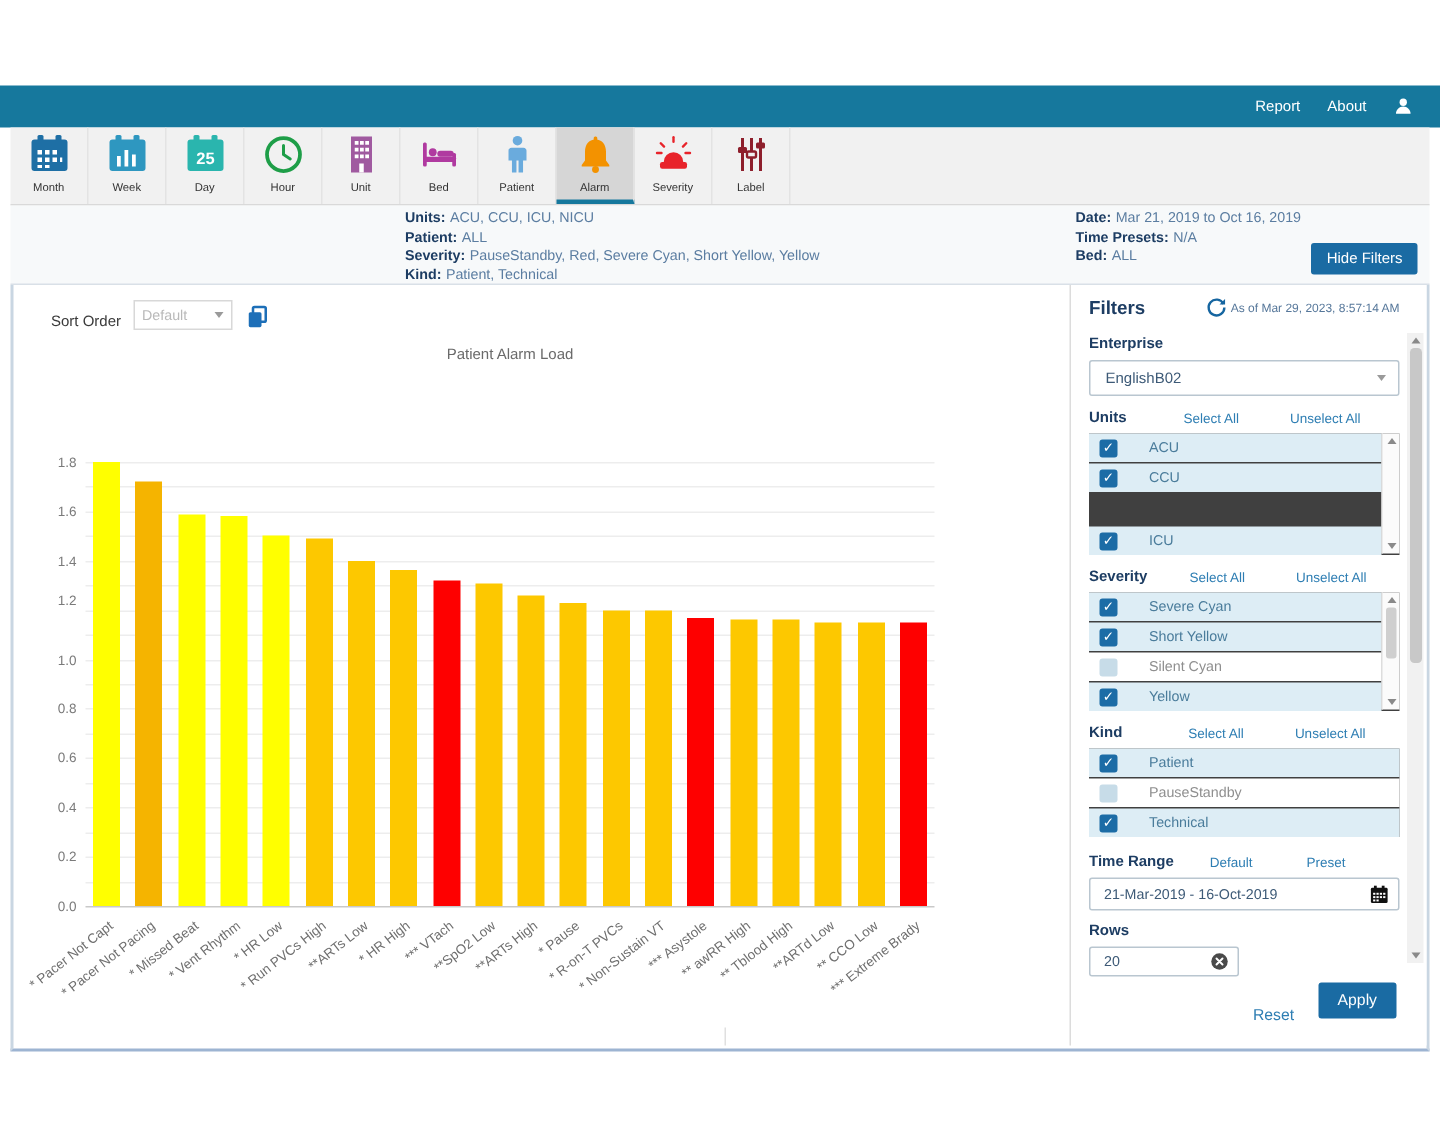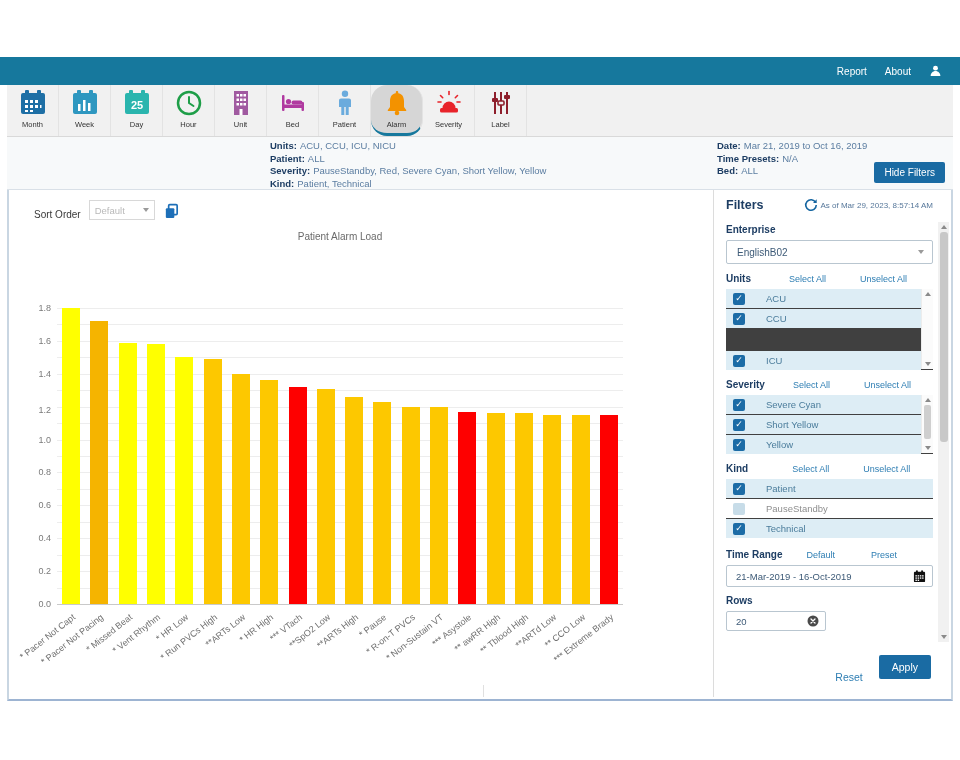--- a/index.html
+++ b/index.html
@@ -185,21 +185,21 @@
         </svg>
       <span class="tlabel">Bed</span>
     </div>
     <div class="tool-cell" style="color: rgb(106, 171, 221);">
       <svg viewBox="0 0 28 28">
           <circle cx="14" cy="4.8" r="3.2" fill="currentColor"></circle>
           <path d="M10 9.5h8c1.2 0 2 .9 2 2v6.5h-2.3V26h-3v-8h-1.4v8h-3v-8H8v-6.5c0-1.1.8-2 2-2z" fill="currentColor"></path>
         </svg>
       <span class="tlabel">Patient</span>
     </div>
-    <div class="tool-cell selected" style="color: rgb(243, 146, 0); border-radius: 16px;">
+    <div class="tool-cell selected" style="color: rgb(243, 146, 0);">
       <svg viewBox="0 0 28 28">
           <rect x="12.8" y="2" width="2.4" height="3" rx="1" fill="currentColor"></rect>
           <path d="M14 4c-4.6 0-7 3.6-7 8.2v5.8l-2.2 3v1h18.4v-1l-2.2-3v-5.8C21 7.6 18.6 4 14 4z" fill="currentColor"></path>
           <circle cx="14" cy="24" r="2.3" fill="currentColor"></circle>
         </svg>
       <span class="tlabel">Alarm</span>
     </div>
     <div class="tool-cell" style="color: rgb(232, 35, 42);">
       <svg viewBox="0 0 28 28">
           <g stroke="currentColor" stroke-width="1.6" stroke-linecap="round">
@@ -279,21 +279,21 @@
           <div class="gridline" style="top: 32.8889px;"></div>
           <div class="gridline" style="top: 16.4444px;"></div>
           <div class="gridline" style="top: -5.68434e-14px;"></div>
           <div class="axisline"></div>
           <div class="ylab" style="top: 291px;">0.0</div>
           <div class="ylab" style="top: 258.111px;">0.2</div>
           <div class="ylab" style="top: 225.222px;">0.4</div>
           <div class="ylab" style="top: 192.333px;">0.6</div>
           <div class="ylab" style="top: 159.444px;">0.8</div>
           <div class="ylab" style="top: 126.556px;">1.0</div>
-          <div class="ylab" style="top: 97px;">1.2</div>
+          <div class="ylab" style="top: 87px;">1.2</div>
           <div class="ylab" style="top: 60.7778px;">1.4</div>
           <div class="ylab" style="top: 27.8889px;">1.6</div>
           <div class="ylab" style="top: -5px;">1.8</div>
           <div class="bar" title="* Pacer Not Capt: 1.8" style="left: 5.15px; height: 296px; background: rgb(255, 255, 0);"></div>
           <div class="xlab" style="left: -135.85px; top: 304px;">* Pacer Not Capt</div>
           <div class="bar" title="* Pacer Not Pacing: 1.72" style="left: 33.45px; height: 282.844px; background: rgb(245, 180, 0);"></div>
           <div class="xlab" style="left: -107.55px; top: 304px;">* Pacer Not Pacing</div>
           <div class="bar" title="* Missed Beat: 1.59" style="left: 61.75px; height: 261.467px; background: rgb(255, 255, 0);"></div>
           <div class="xlab" style="left: -79.25px; top: 304px;">* Missed Beat</div>
           <div class="bar" title="* Vent Rhythm: 1.58" style="left: 90.05px; height: 259.822px; background: rgb(255, 255, 0);"></div>
@@ -388,20 +388,24 @@
         </div>
         <div class="check-list">
             <div class="check-row on" style="margin-right: 12px;">
               <span class="cbox on"></span>
               <span class="crow-label">Severe Cyan</span>
             </div>
             <div class="check-row on" style="margin-right: 12px;">
               <span class="cbox on"></span>
               <span class="crow-label">Short Yellow</span>
             </div>
+            <div class="check-row off" style="margin-right: 12px;">
+              <span class="cbox off"></span>
+              <span class="crow-label">Silent Cyan</span>
+            </div>
             <div class="check-row on" style="margin-right: 12px;">
               <span class="cbox on"></span>
               <span class="crow-label">Yellow</span>
             </div>
             <div class="mini-scroll" style="bottom: 1px;">
               <span class="up"></span>
               <span class="thumb" style="top:10px;height:34px;"></span>
               <span class="dn"></span>
             </div>
           </div>

